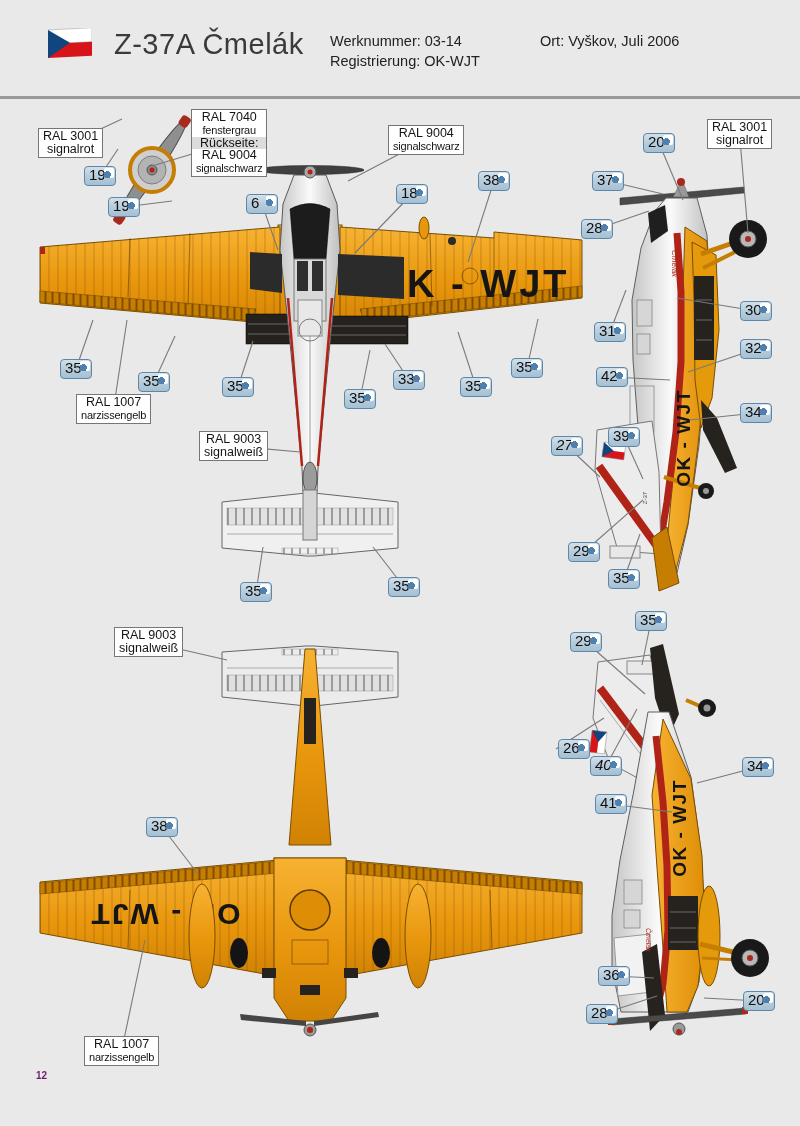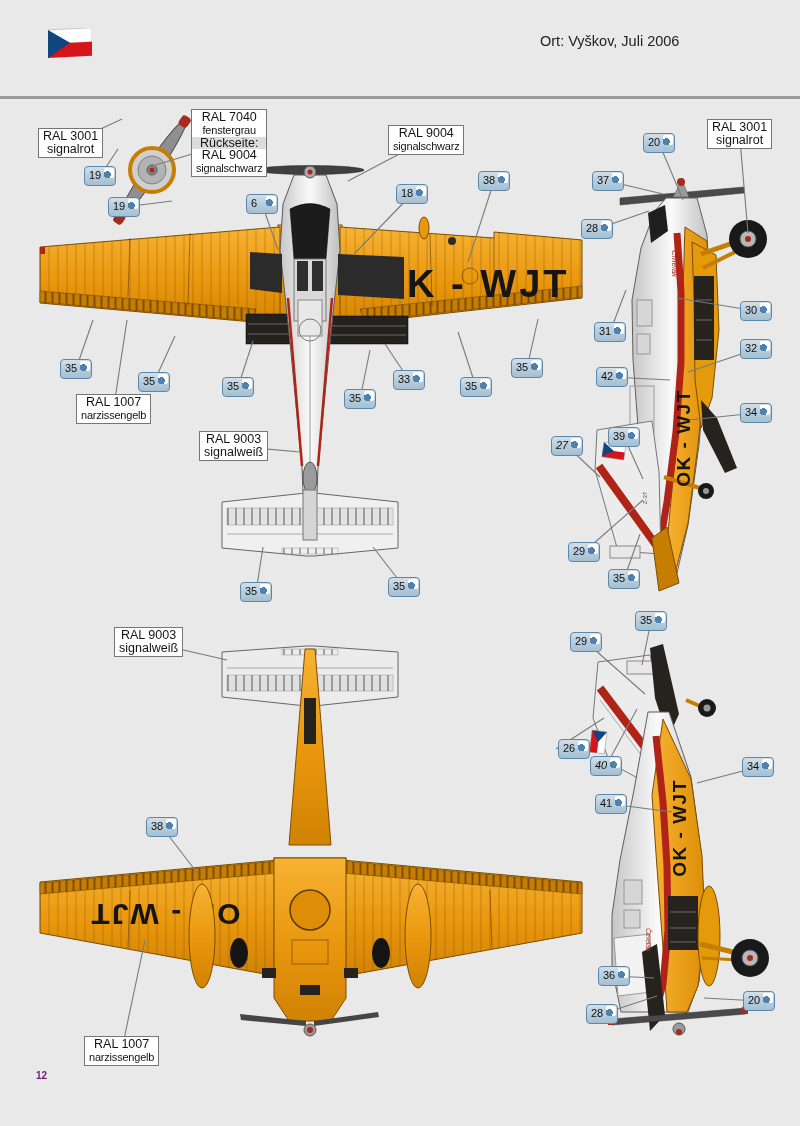--- a/index.html
+++ b/index.html
@@ -13,21 +13,21 @@
   #hinfo-left{left:330px;}
   #hinfo-right{left:540px;}
   #divider{position:absolute;left:0;top:96px;width:800px;height:3px;background:#9a9a9a;}
   
   #art{position:absolute;left:0;top:0;width:800px;height:1126px;}
   
   #annotations{position:absolute;left:0;top:0;width:800px;height:1126px;}
   .badge{position:absolute;width:32px;height:20px;box-sizing:border-box;
     border:1.5px solid #5d87a8;border-radius:4px;
     background:linear-gradient(180deg,#d3e0e9 0%,#b9cedd 45%,#a5c0d3 100%);
-    font-size:11px;color:#101010;padding-left:4px;line-height:16px;}
+    font-size:15px;color:#101010;padding-left:4px;line-height:16px;}
   .badge .corner{position:absolute;top:1px;right:1px;width:10px;height:10px;border-radius:2px;
     background:radial-gradient(circle at 32% 68%, #4e81b0 0 3.6px, #ffffff 3.7px);}
   .plabel{position:absolute;background:#ffffff;border:1px solid #767676;
     text-align:center;padding:1px 4px;color:#141414;white-space:nowrap;}
   .plabel-line{font-size:12.5px;line-height:12.8px;}
   .plabel-line.small{font-size:11px;letter-spacing:-.2px;}
   .plabel-line.shaded{background:#dcdcdc;margin:0 -4px;padding:0 4px;}
   #page-number{position:absolute;left:36px;top:1070px;font-size:10px;font-weight:bold;color:#701a75;}
   text{font-family:"Liberation Sans", sans-serif;}
 </style>
@@ -37,20 +37,25 @@
 <div id="page">
 
   <div id="header">
     <svg id="flag" viewBox="0 0 44 31">
       <g transform="skewY(-3)">
         <rect x="0" y="2" width="44" height="14" fill="#ffffff" stroke="#999" stroke-width="0.5"></rect>
         <rect x="0" y="16" width="44" height="14" fill="#d7141a"></rect>
         <polygon points="0,2 22,16 0,30" fill="#11457e"></polygon>
       </g>
     </svg>
+    <div id="title">Z-37A Čmelák</div>
+    <div id="hinfo-left" class="hinfo">
+      <div>Werknummer: 03-14</div>
+      <div>Registrierung: OK-WJT</div>
+    </div>
     <div id="hinfo-right" class="hinfo">
       <div>Ort: Vyškov, Juli 2006</div>
     </div>
     <div id="divider"></div>
   </div>
 
   <svg id="art" viewBox="0 0 800 1126">
     <defs>
       <linearGradient id="orangeV" x1="0" y1="0" x2="0" y2="1">
         <stop offset="0" stop-color="#F7B232"></stop>

